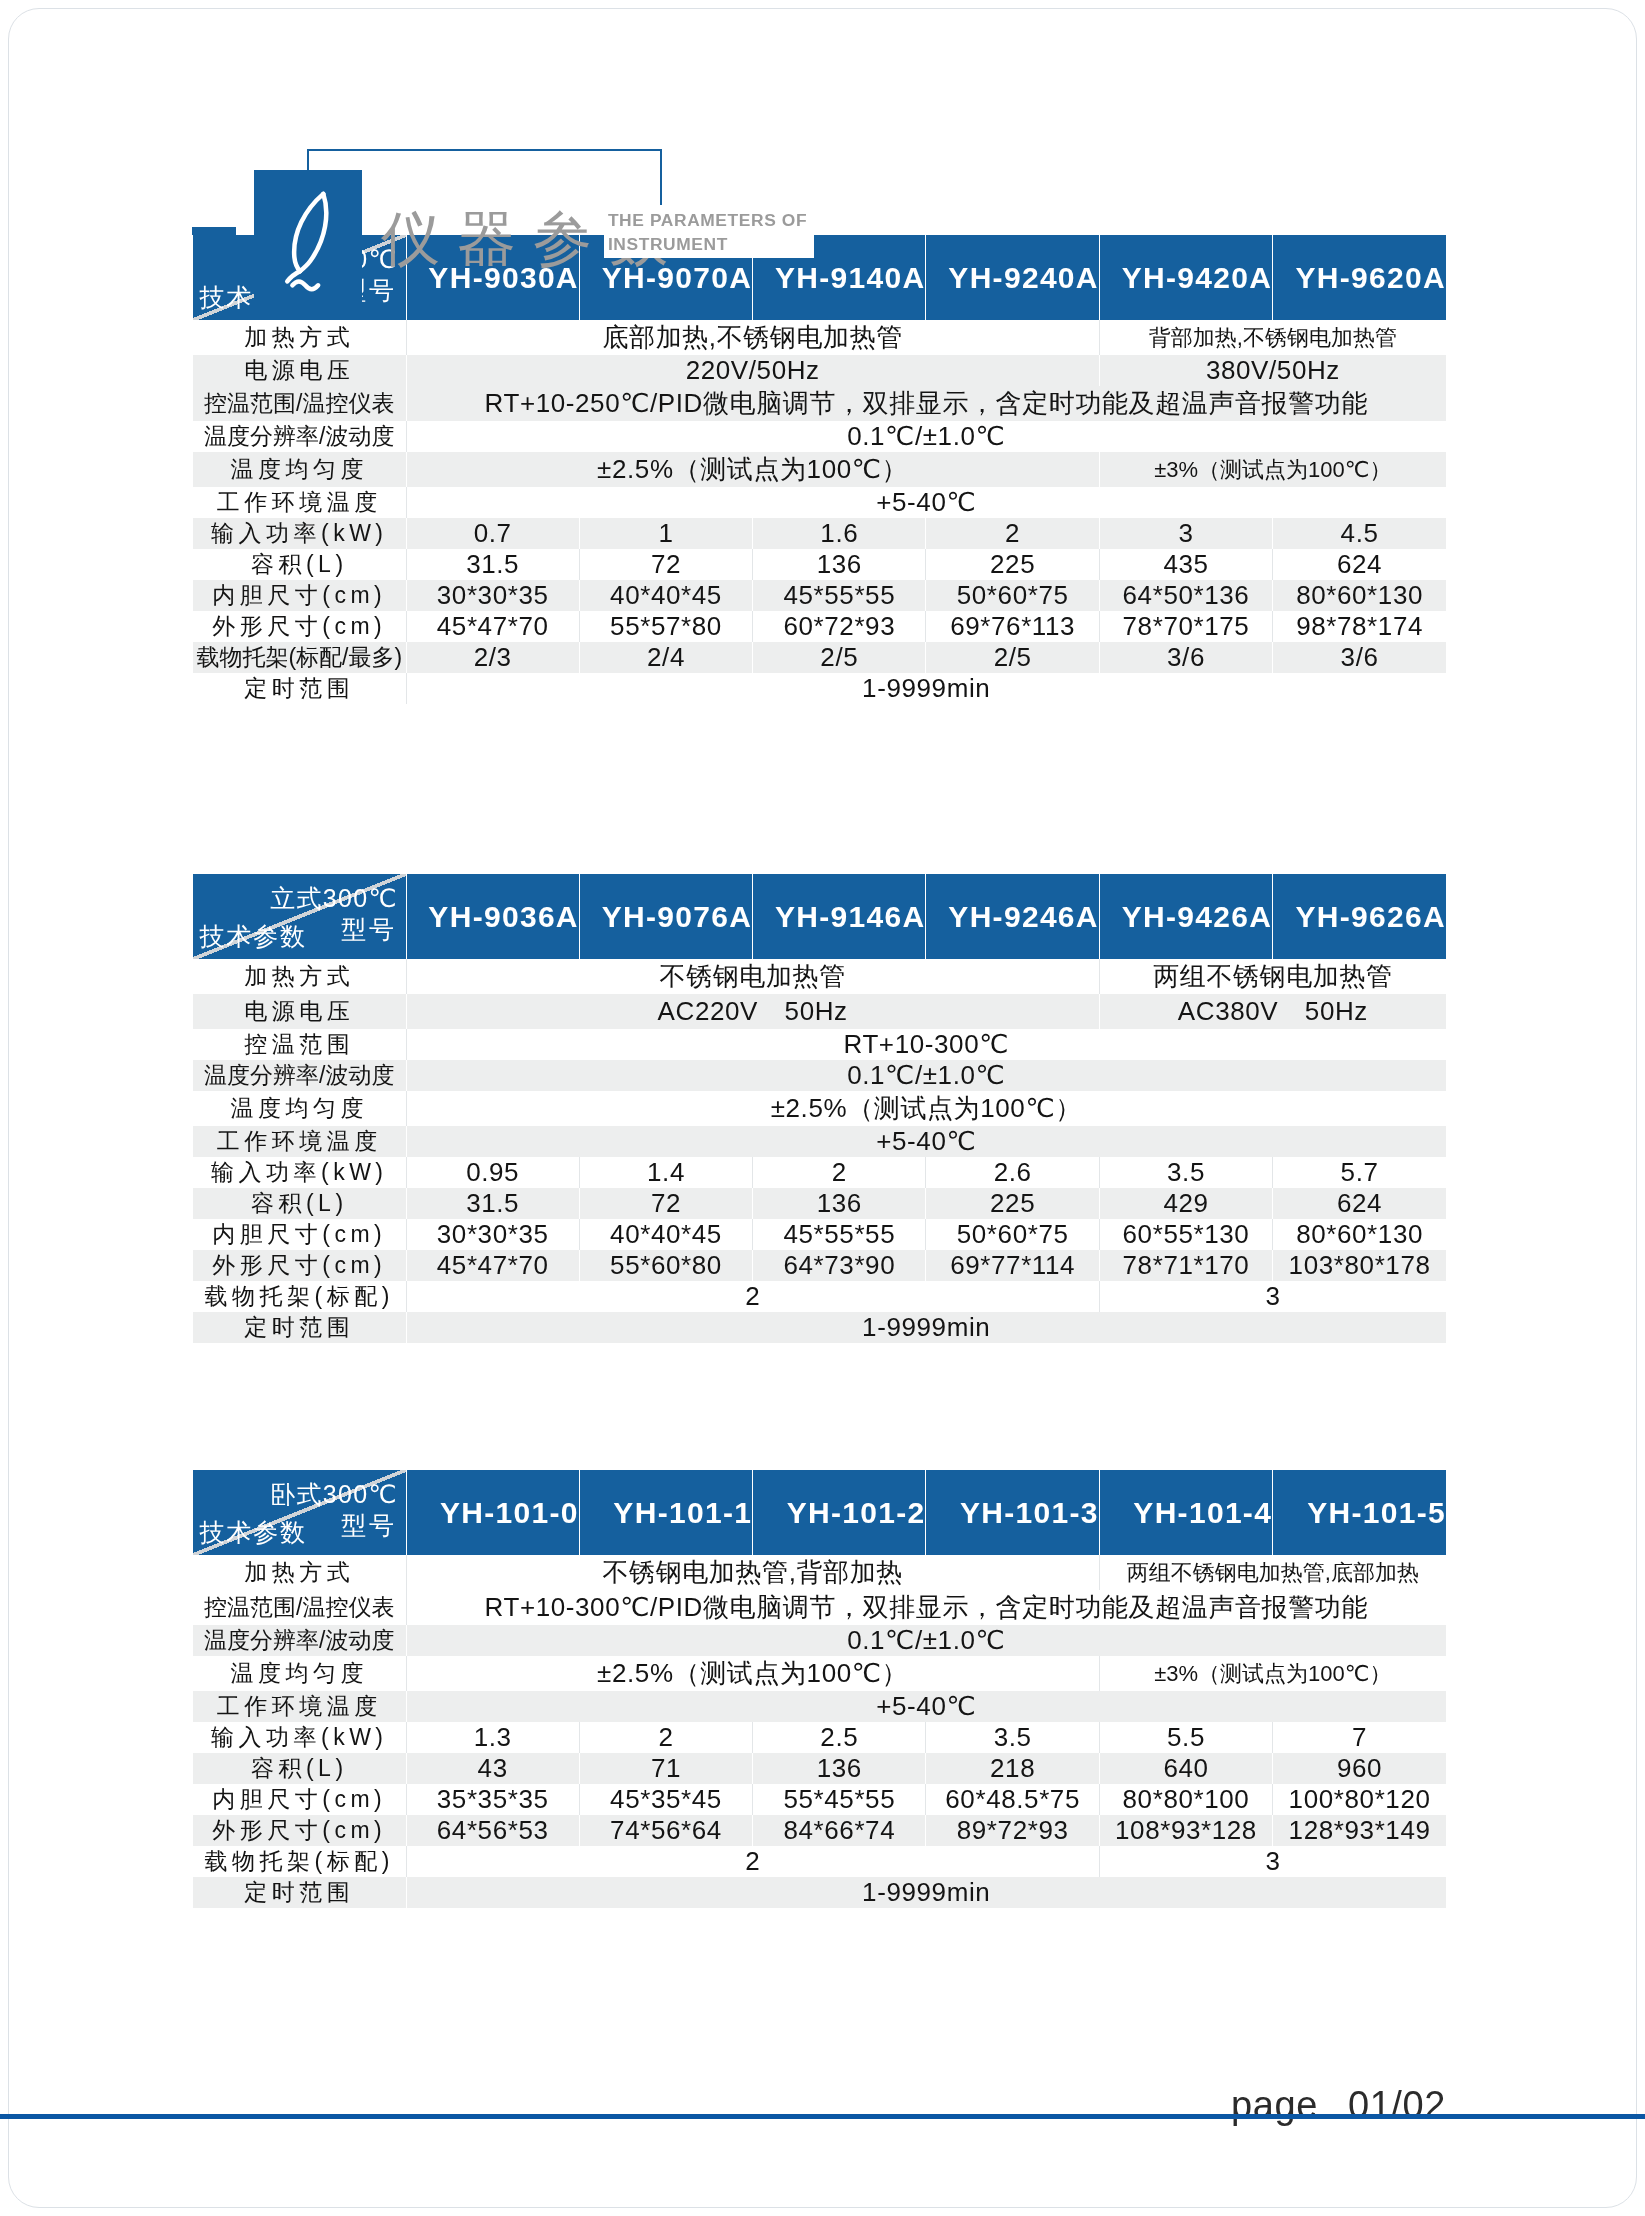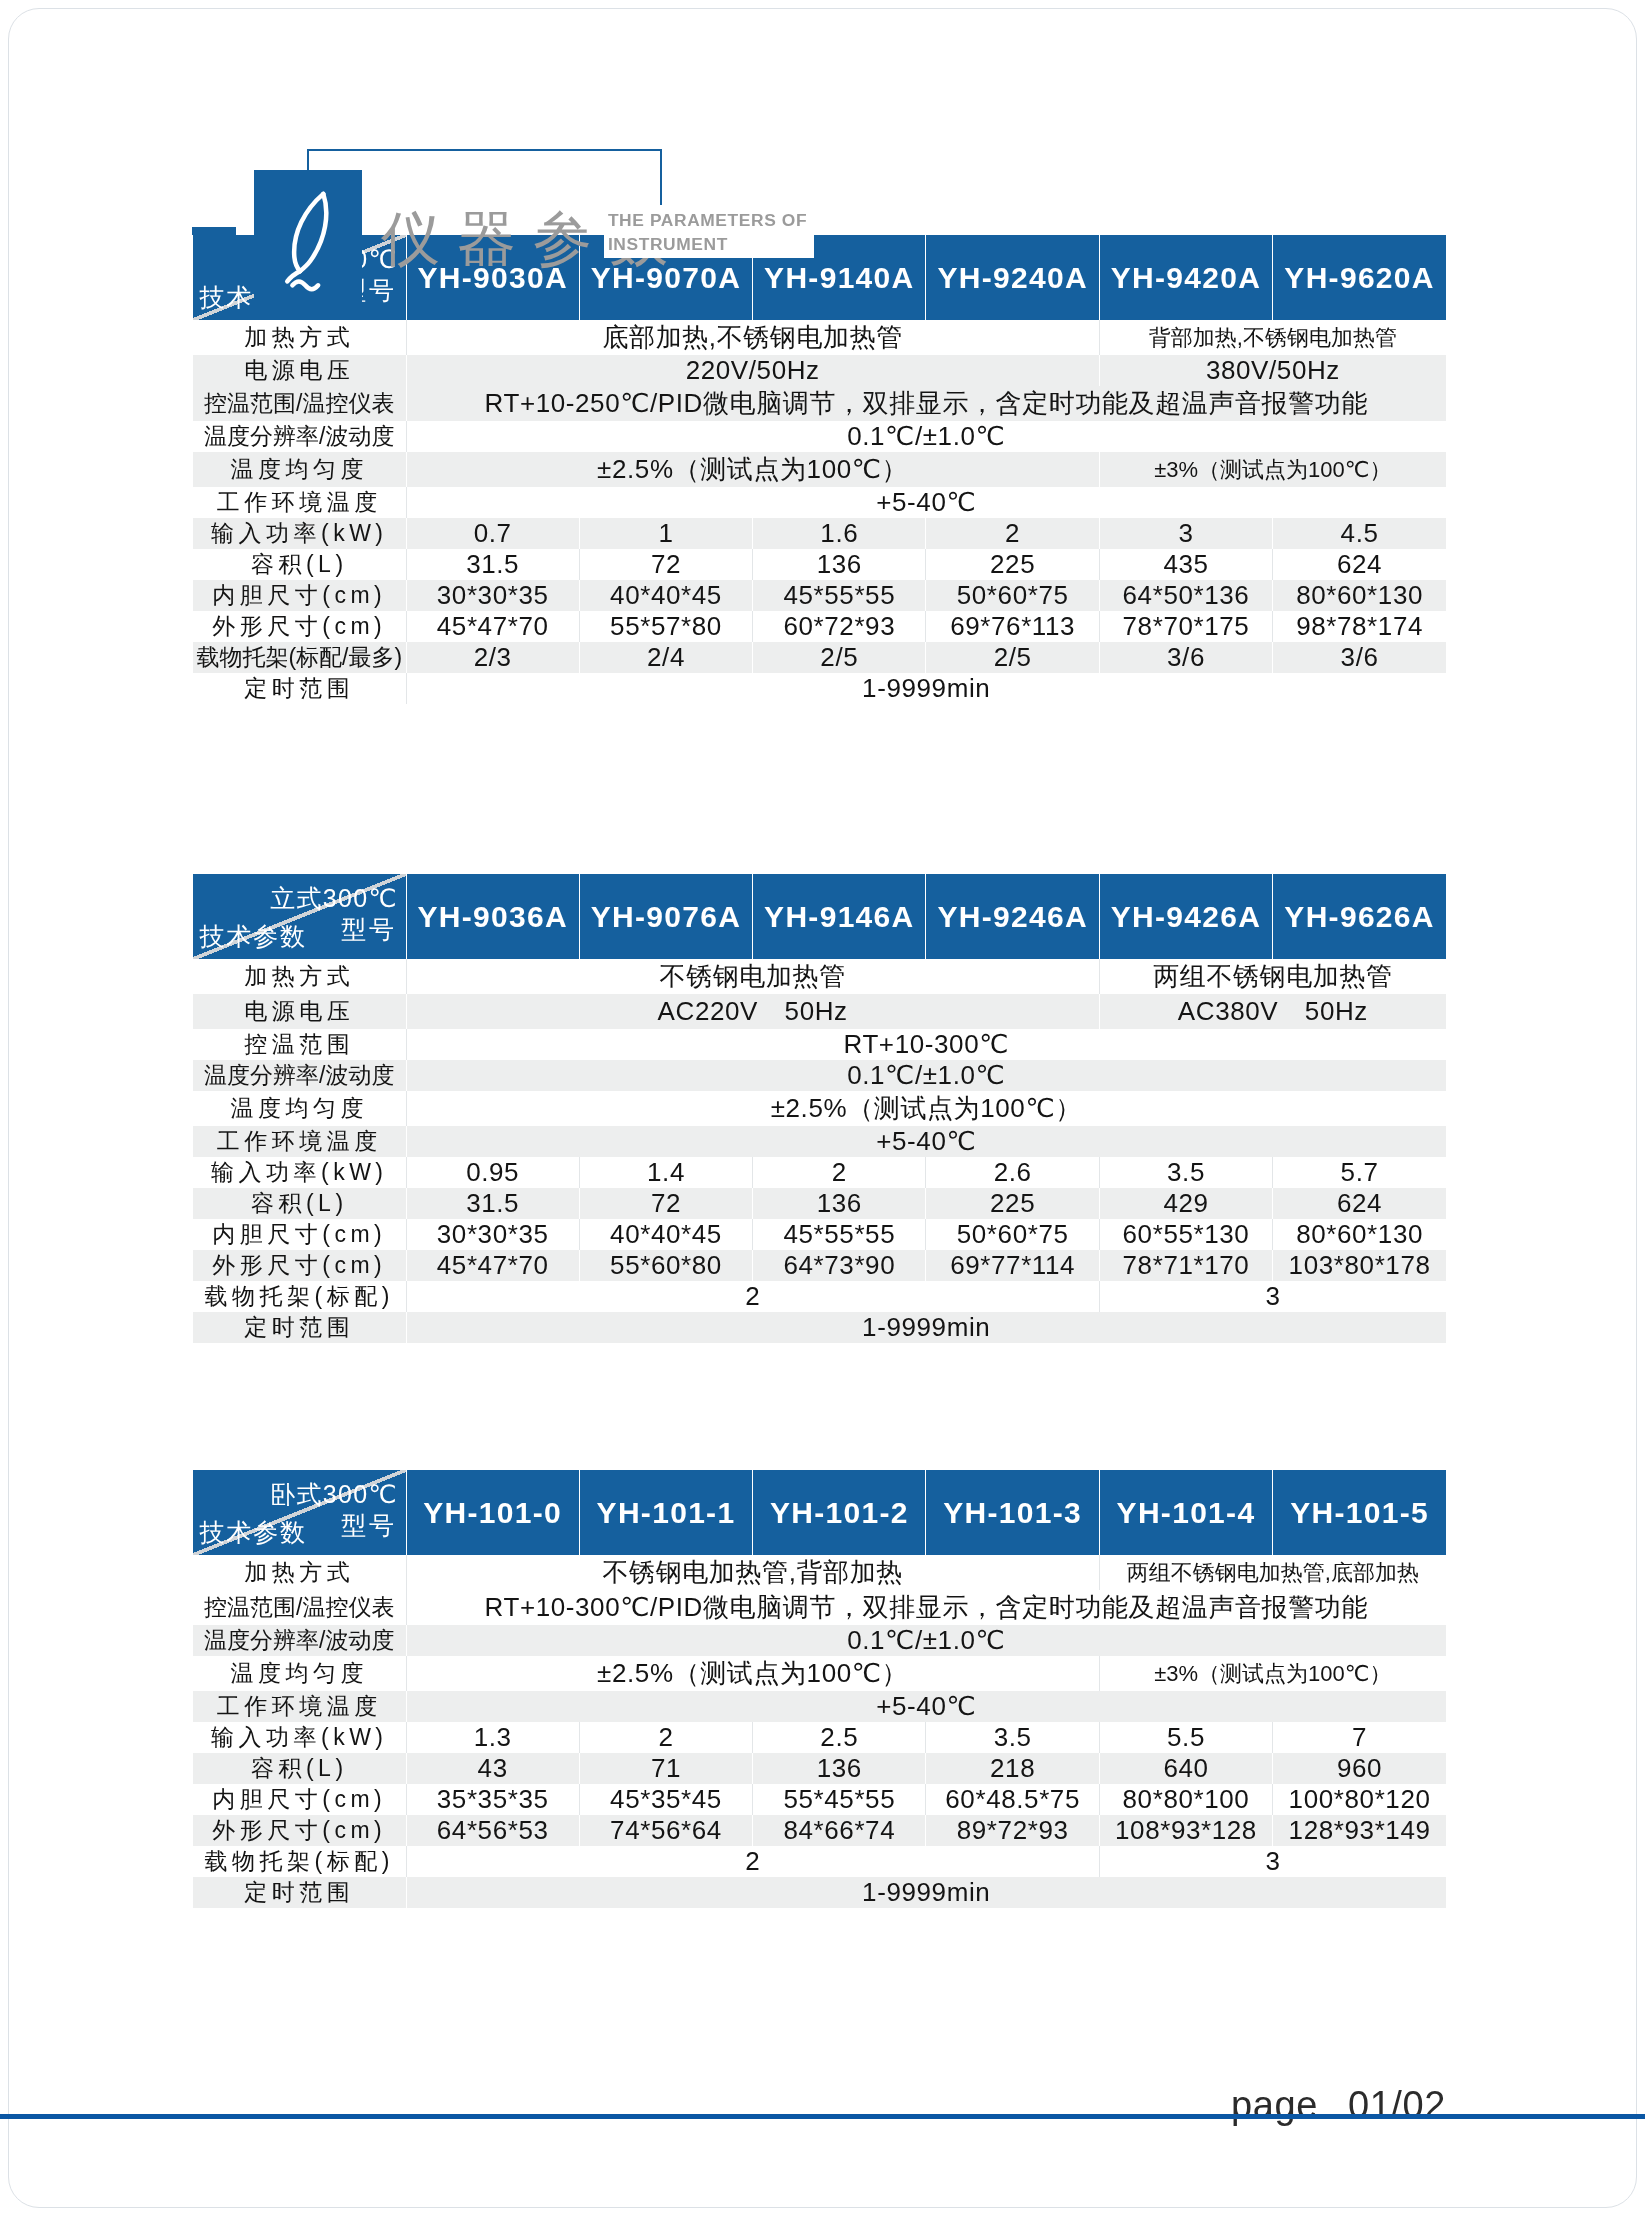--- a/index.html
+++ b/index.html
@@ -43,21 +43,21 @@
 
   
   .spec-table{position:absolute;left:193px;width:1253px;}
   .t0{top:235px}.t1{top:874px}.t2{top:1470px}
   table{border-collapse:collapse;table-layout:fixed;width:1253px;}
   col.c-label{width:213px;}
   thead th{
     height:85px;background:var(--blue);color:#fff;
     font-size:30px;font-weight:bold;letter-spacing:1.3px;text-align:center;padding:0;
   }
-  thead th + th{border-left:1.9px solid #fff;}
+  thead th + th{border-left:1.9px solid #fff;text-align:right;}
   th.corner{
     position:relative;
     background-image:linear-gradient(to bottom right,
       transparent calc(50% - 1.9px),
       var(--diag) calc(50% - 1.9px),
       var(--diag) calc(50% + 1.9px),
       transparent calc(50% + 1.9px));
   }
   .corner-top1{position:absolute;right:7.7px;top:7.7px;font-size:25px;font-weight:normal;letter-spacing:1.3px;}
   .corner-top2{position:absolute;right:9px;top:39px;font-size:25px;font-weight:normal;letter-spacing:2.6px;}

